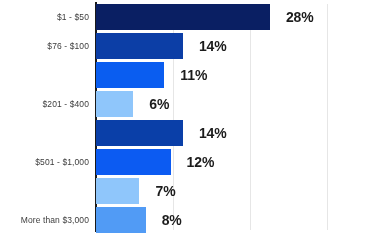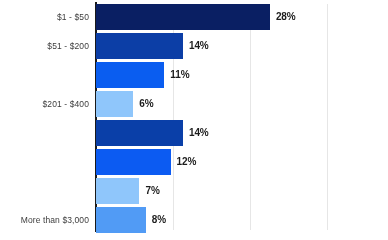--- a/index.html
+++ b/index.html
@@ -88,25 +88,25 @@
     display: flex;
     align-items: stretch;
   }
 
   .bar {
     height: 100%;
     flex: 0 0 auto;
   }
 
   .bar-value {
-    font-size: 10px;
+    font-size: 14px;
     font-weight: bold;
     color: #1c1c1c;
     align-self: center;
-    padding-left: 6px;
+    padding-left: 16px;
     white-space: nowrap;
     letter-spacing: -0.1px;
   }
 </style>
 </head>
 <body>
 
 <div id="chart-root">
 
   <div id="plot-area">
@@ -119,21 +119,21 @@
 
   <div id="rows">
       <div class="row">
         <div class="cat-label">$1 - $50</div>
         <div class="bar-wrap">
           <div class="bar" style="width: 73.6842%; background: rgb(10, 31, 99);"></div>
           <div class="bar-value">28%</div>
         </div>
       </div>
       <div class="row">
-        <div class="cat-label">$51 - $200</div>
+        <div class="cat-label">$76 - $100</div>
         <div class="bar-wrap">
           <div class="bar" style="width: 36.8421%; background: rgb(12, 62, 166);"></div>
           <div class="bar-value">14%</div>
         </div>
       </div>
       <div class="row">
         <div class="bar-wrap">
           <div class="bar" style="width: 28.9474%; background: rgb(10, 93, 240);"></div>
           <div class="bar-value">11%</div>
         </div>
@@ -145,20 +145,21 @@
           <div class="bar-value">6%</div>
         </div>
       </div>
       <div class="row">
         <div class="bar-wrap">
           <div class="bar" style="width: 36.8421%; background: rgb(10, 63, 168);"></div>
           <div class="bar-value">14%</div>
         </div>
       </div>
       <div class="row">
+        <div class="cat-label">$501 - $1,000</div>
         <div class="bar-wrap">
           <div class="bar" style="width: 31.5789%; background: rgb(12, 91, 242);"></div>
           <div class="bar-value">12%</div>
         </div>
       </div>
       <div class="row">
         <div class="bar-wrap">
           <div class="bar" style="width: 18.4211%; background: rgb(143, 198, 251);"></div>
           <div class="bar-value">7%</div>
         </div>

